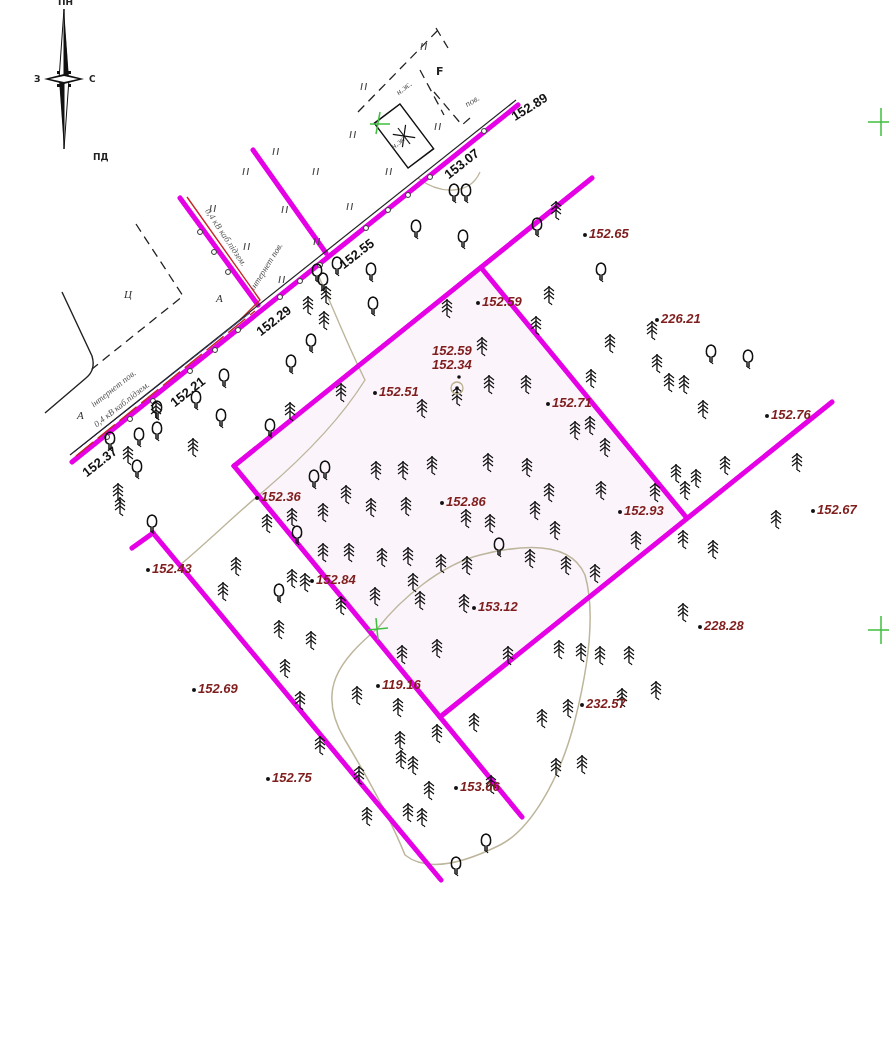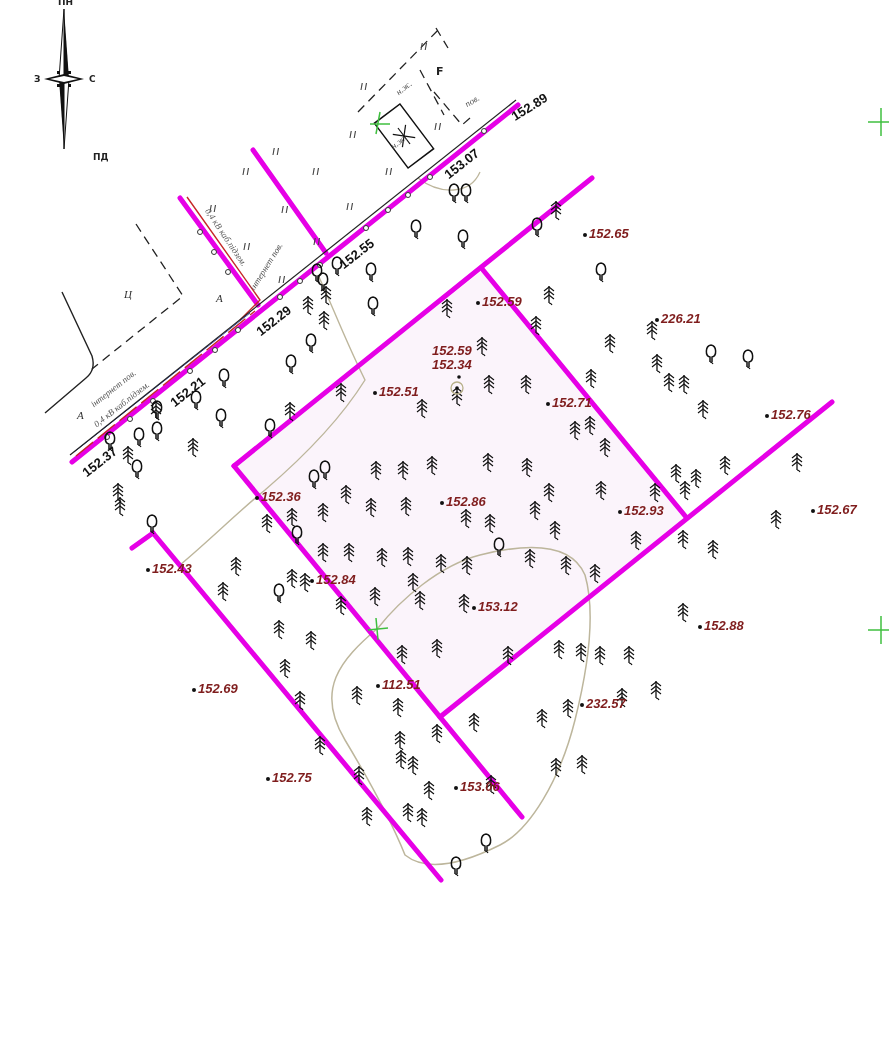--- a/index.html
+++ b/index.html
@@ -284,23 +284,23 @@
 <span class="lbl" style="left:373px;top:385px;"><span class="dot"></span><span>152.51</span></span>
 <span class="lbl" style="left:546px;top:396px;"><span class="dot"></span><span>152.71</span></span>
 <span class="lbl" style="left:765px;top:408px;"><span class="dot"></span><span>152.76</span></span>
 <span class="lbl" style="left:255px;top:490px;"><span class="dot"></span><span>152.36</span></span>
 <span class="lbl" style="left:396px;top:495px;margin-left:44px;"><span class="dot"></span><span>152.86</span></span>
 <span class="lbl" style="left:618px;top:504px;"><span class="dot"></span><span>152.93</span></span>
 <span class="lbl" style="left:811px;top:503px;"><span class="dot"></span><span>152.67</span></span>
 <span class="lbl" style="left:146px;top:562px;"><span class="dot"></span><span>152.43</span></span>
 <span class="lbl" style="left:310px;top:573px;"><span class="dot"></span><span>152.84</span></span>
 <span class="lbl" style="left:472px;top:600px;"><span class="dot"></span><span>153.12</span></span>
-<span class="lbl" style="left:698px;top:619px;"><span class="dot"></span><span>152.88</span></span>
+<span class="lbl" style="left:698px;top:619px;"><span class="dot"></span><span>228.28</span></span>
 <span class="lbl" style="left:192px;top:682px;"><span class="dot"></span><span>152.69</span></span>
-<span class="lbl" style="left:376px;top:678px;"><span class="dot"></span><span>112.51</span></span>
+<span class="lbl" style="left:376px;top:678px;"><span class="dot"></span><span>119.16</span></span>
 <span class="lbl" style="left:580px;top:697px;"><span class="dot"></span><span>232.57</span></span>
 <span class="lbl" style="left:266px;top:771px;"><span class="dot"></span><span>152.75</span></span>
 <span class="lbl" style="left:454px;top:780px;"><span class="dot"></span><span>153.06</span></span>
 
 <span class="small" style="left:98px;top:420px;transform:rotate(-38deg);">0,4 кВ каб.підзем.</span>
 <span class="small" style="left:95px;top:400px;transform:rotate(-38deg);">інтернет пов.</span>
 <span class="small" style="left:203px;top:203px;transform:rotate(56deg);">0,4 кВ каб.підзем.</span>
 <span class="small" style="left:256px;top:283px;transform:rotate(-58deg);">інтернет пов.</span>
 <span class="small" style="left:400px;top:88px;transform:rotate(-38deg);">н.ж.</span>
 <span class="small" style="left:395px;top:142px;transform:rotate(-38deg);">н.ж.</span>

